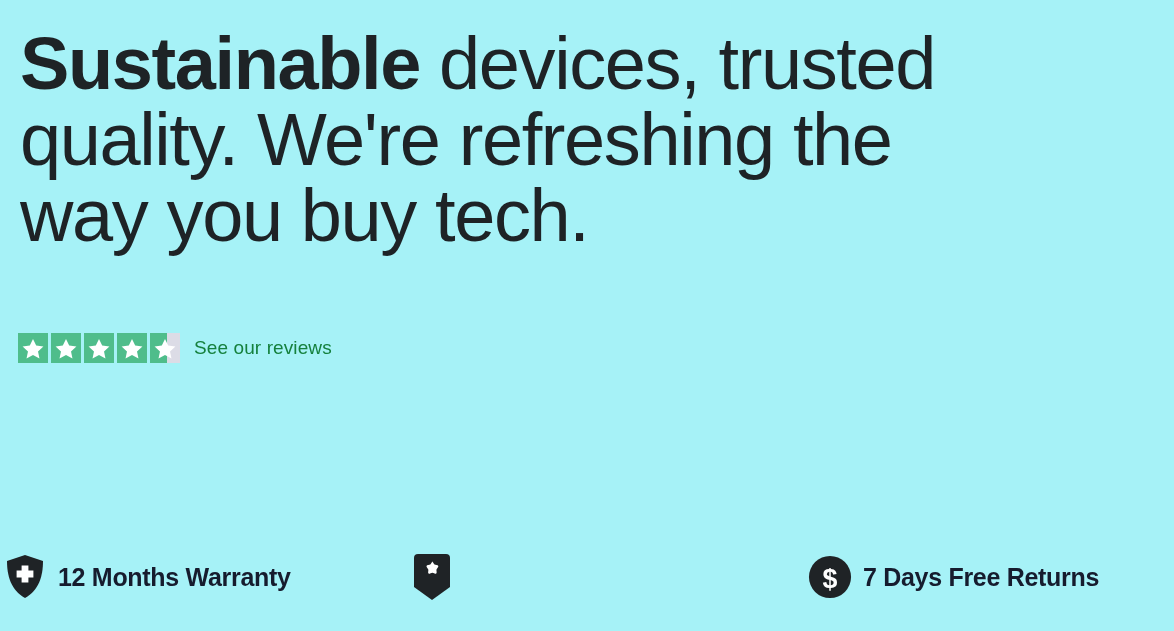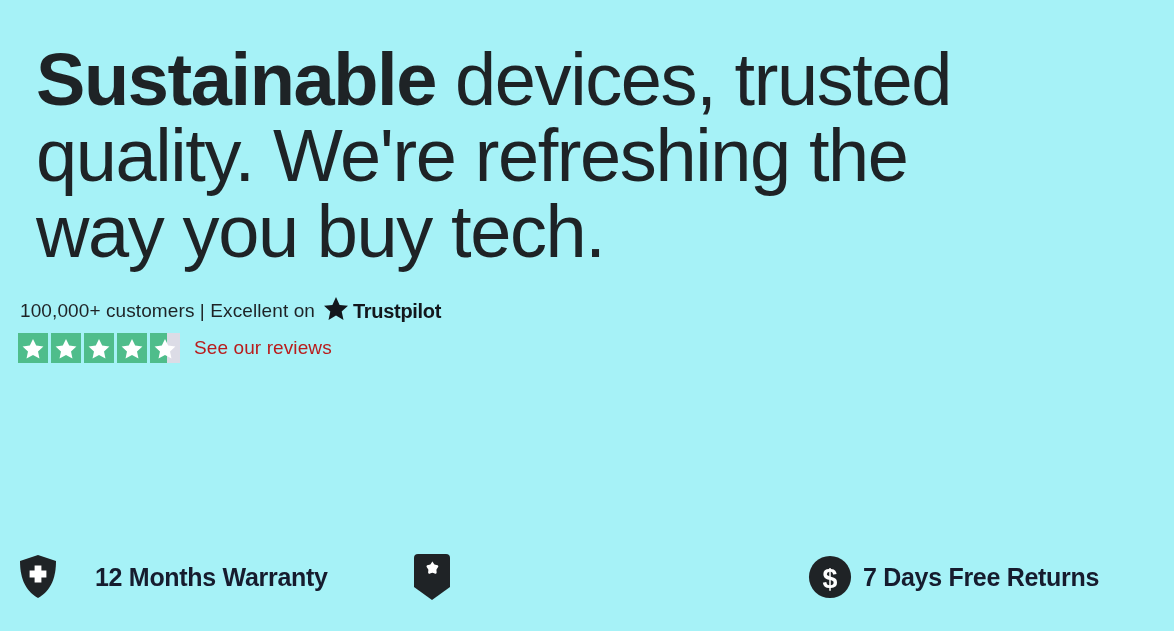--- a/index.html
+++ b/index.html
@@ -22,21 +22,21 @@
     background: #a6f2f7;
     box-sizing: border-box;
   }
 
   
   .headline {
     position: absolute;
     left: 20px;
     top: 26px;
     width: 1010px;
-    margin: 16px;
+    margin: 0;
     font-size: 74px;
     line-height: 76px;
     letter-spacing: -1.4px;
     color: #1e2326;
     font-weight: 400;
   }
   .headline .lead {
     font-weight: 700;
   }
 
@@ -101,41 +101,41 @@
     left: 0; top: 0;
     width: 30px;
     height: 30px;
     display: flex;
     align-items: center;
     justify-content: center;
   }
   .reviews-link {
     margin-left: 14px;
     font-size: 19px;
-    color: #b91c1c;
+    color: #15803d;
     letter-spacing: 0.1px;
     white-space: nowrap;
   }
 
   
   .badges {
     position: absolute;
     left: 0;
     top: 548px;
     width: 1174px;
     height: 62px;
   }
   .badge {
     position: absolute;
     display: flex;
     align-items: center;
     top: 0;
     height: 58px;
   }
-  .badge-1 { left: 16px; gap: 24px; }
+  .badge-1 { left: 3px; }
   .badge-2 { left: 410px; }
   .badge-3 { left: 808px; }
 
   .badge-icon {
     width: 44px;
     height: 50px;
     display: flex;
     align-items: center;
     justify-content: center;
     flex: 0 0 auto;
@@ -149,31 +149,20 @@
     white-space: nowrap;
   }
 </style>
 </head>
 <body style="background: rgb(166, 242, 247);">
 
 <div class="hero">
 
   <h1 class="headline"><span class="lead">Sustainable</span><span> devices, trusted quality. We're refreshing the way you buy tech.</span></h1>
 
-  <div class="trust-line">
-    <span class="trust-text">100,000+ customers | Excellent on</span>
-    <span class="tp-logo">
-      <span class="tp-star">
-        <svg width="24" height="23" viewBox="0 0 24 23" aria-hidden="true">
-          <polygon points="12,0 15.6,7.9 24,8.8 17.7,14.5 19.5,23 12,18.6 4.5,23 6.3,14.5 0,8.8 8.4,7.9" fill="#13171c"></polygon>
-        </svg>
-      </span>
-      <span class="tp-name">Trustpilot</span>
-    </span>
-  </div>
 
   <div class="stars-row">
     <div class="stars">
 
       <div class="star-tile" style="background-color: rgb(220, 220, 230);">
         <div class="fill" style="background: rgb(79, 189, 139);"></div>
         <div class="glyph">
           <svg width="22" height="21" viewBox="0 0 24 23" aria-hidden="true">
             <polygon points="12,1 15.5,8.3 23.4,9.3 17.5,14.7 19.1,22.4 12,18.5 4.9,22.4 6.5,14.7 0.6,9.3 8.5,8.3" fill="#ffffff"></polygon>
           </svg>

